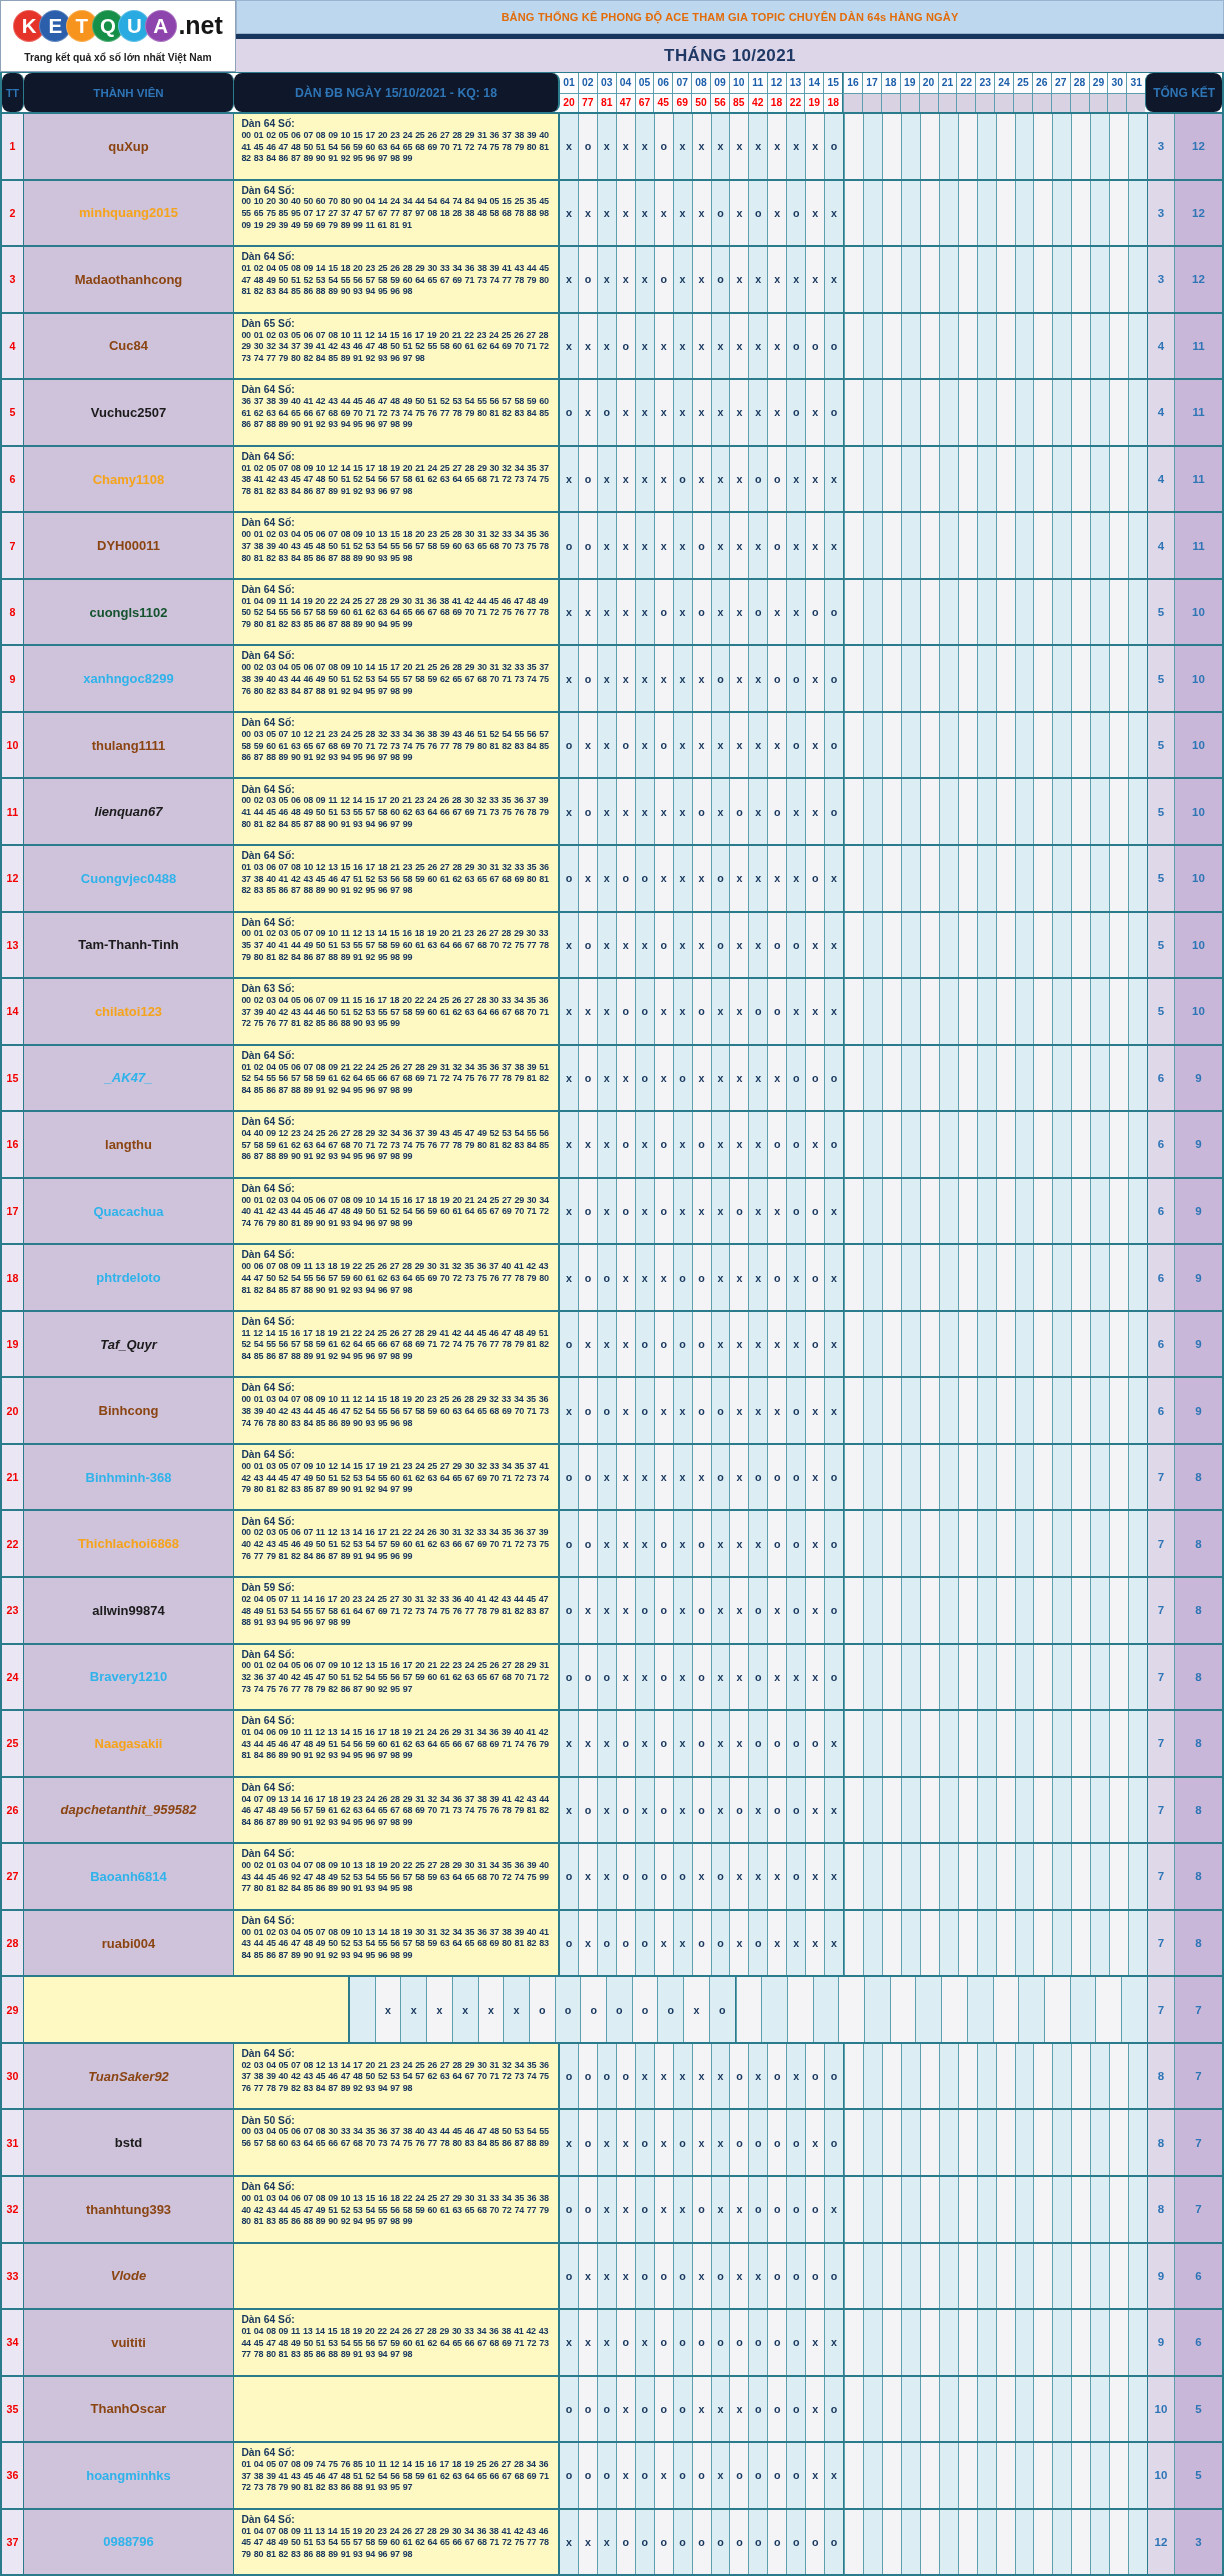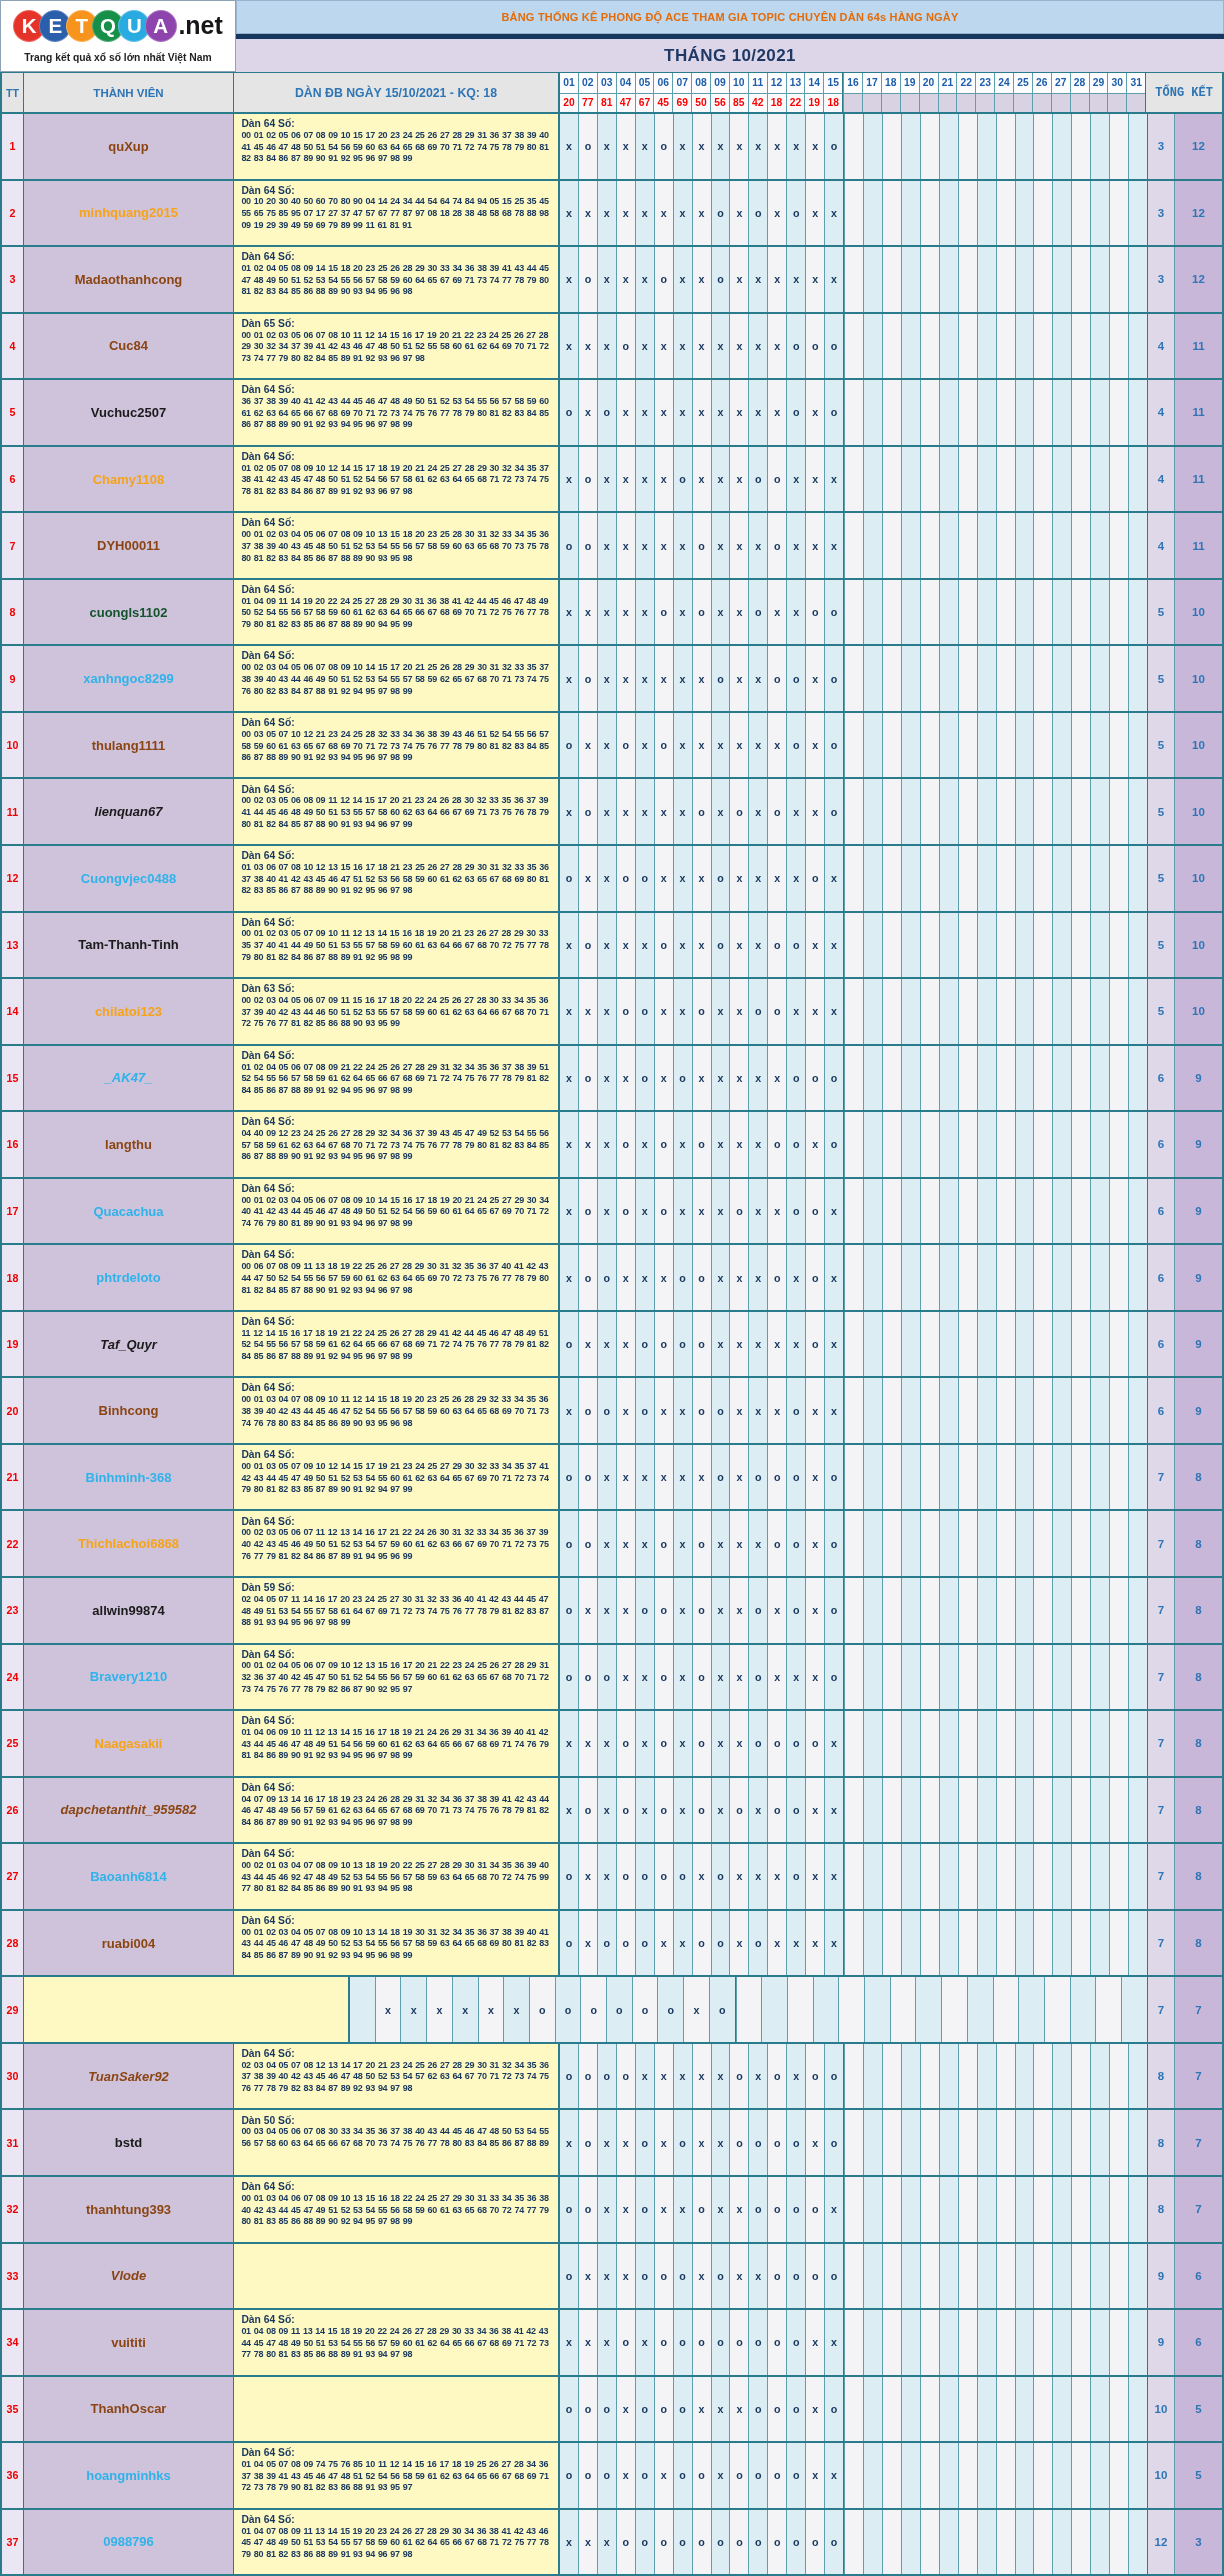--- a/index.html
+++ b/index.html
@@ -25,26 +25,26 @@
   
   .grid{flex:1;display:flex;flex-direction:column;box-sizing:border-box;
         border:2.5px solid #2a7b8c;border-top:1.6px solid #2a7b8c;background:#fff;}
   .w-tt{width:22px;flex:0 0 auto;}
   .w-name{width:210px;flex:0 0 auto;}
   .w-dan{width:326px;flex:0 0 auto;}
   .w-days{width:588px;flex:1 1 auto;}
   .w-t1{width:27px;flex:0 0 auto;}
   .w-t2{width:48px;flex:0 0 auto;}
   .thead{height:39px;flex:0 0 auto;display:flex;border-bottom:2.5px solid #2a7b8c;}
-  .hcell{box-sizing:border-box;background:#e5e5e5;color:#2e75b6;font-weight:bold;
-         display:flex;align-items:center;justify-content:center;border-right:1.6px solid #2a7b8c;}
+  .hcell{box-sizing:border-box;background:#0f172a;color:#2e75b6;font-weight:bold;
+         display:flex;align-items:center;justify-content:center;border-right:1.6px solid #2a7b8c;border-radius:8px;}
   .hcell.tt{font-size:10.7px;}
   .hcell.member{font-size:11.5px;}
   .hcell.dan{font-size:12.3px;border-right:2.5px solid #2a7b8c;}
-  .hcell.total{font-size:12px;border-right:none;border-left:1.6px solid #2a7b8c;font-family:Liberation Mono, monospace;}
+  .hcell.total{font-size:12px;border-right:none;border-left:1.6px solid #2a7b8c;}
   .days-head{display:flex;flex-direction:column;}
   .dh-row{flex:1;display:flex;}
   .dh{flex:1;box-sizing:border-box;border-left:0.8px solid #5e9fae;display:flex;
       align-items:center;justify-content:center;font-weight:bold;}
   .dh:first-child{border-left:none;}
   .dh-num{background:#fdfdff;color:#1b5eaa;font-size:10.3px;}
   .dh-num.d15{border-right:1.6px solid #2a7b8c;}
   .dh-val{border-top:0.8px solid #5e9fae;font-size:10.3px;}
   .dh-val.filled{background:#fbfbfd;color:#ff0000;}
   .dh-val.empty{background:#d9d2e3;}

